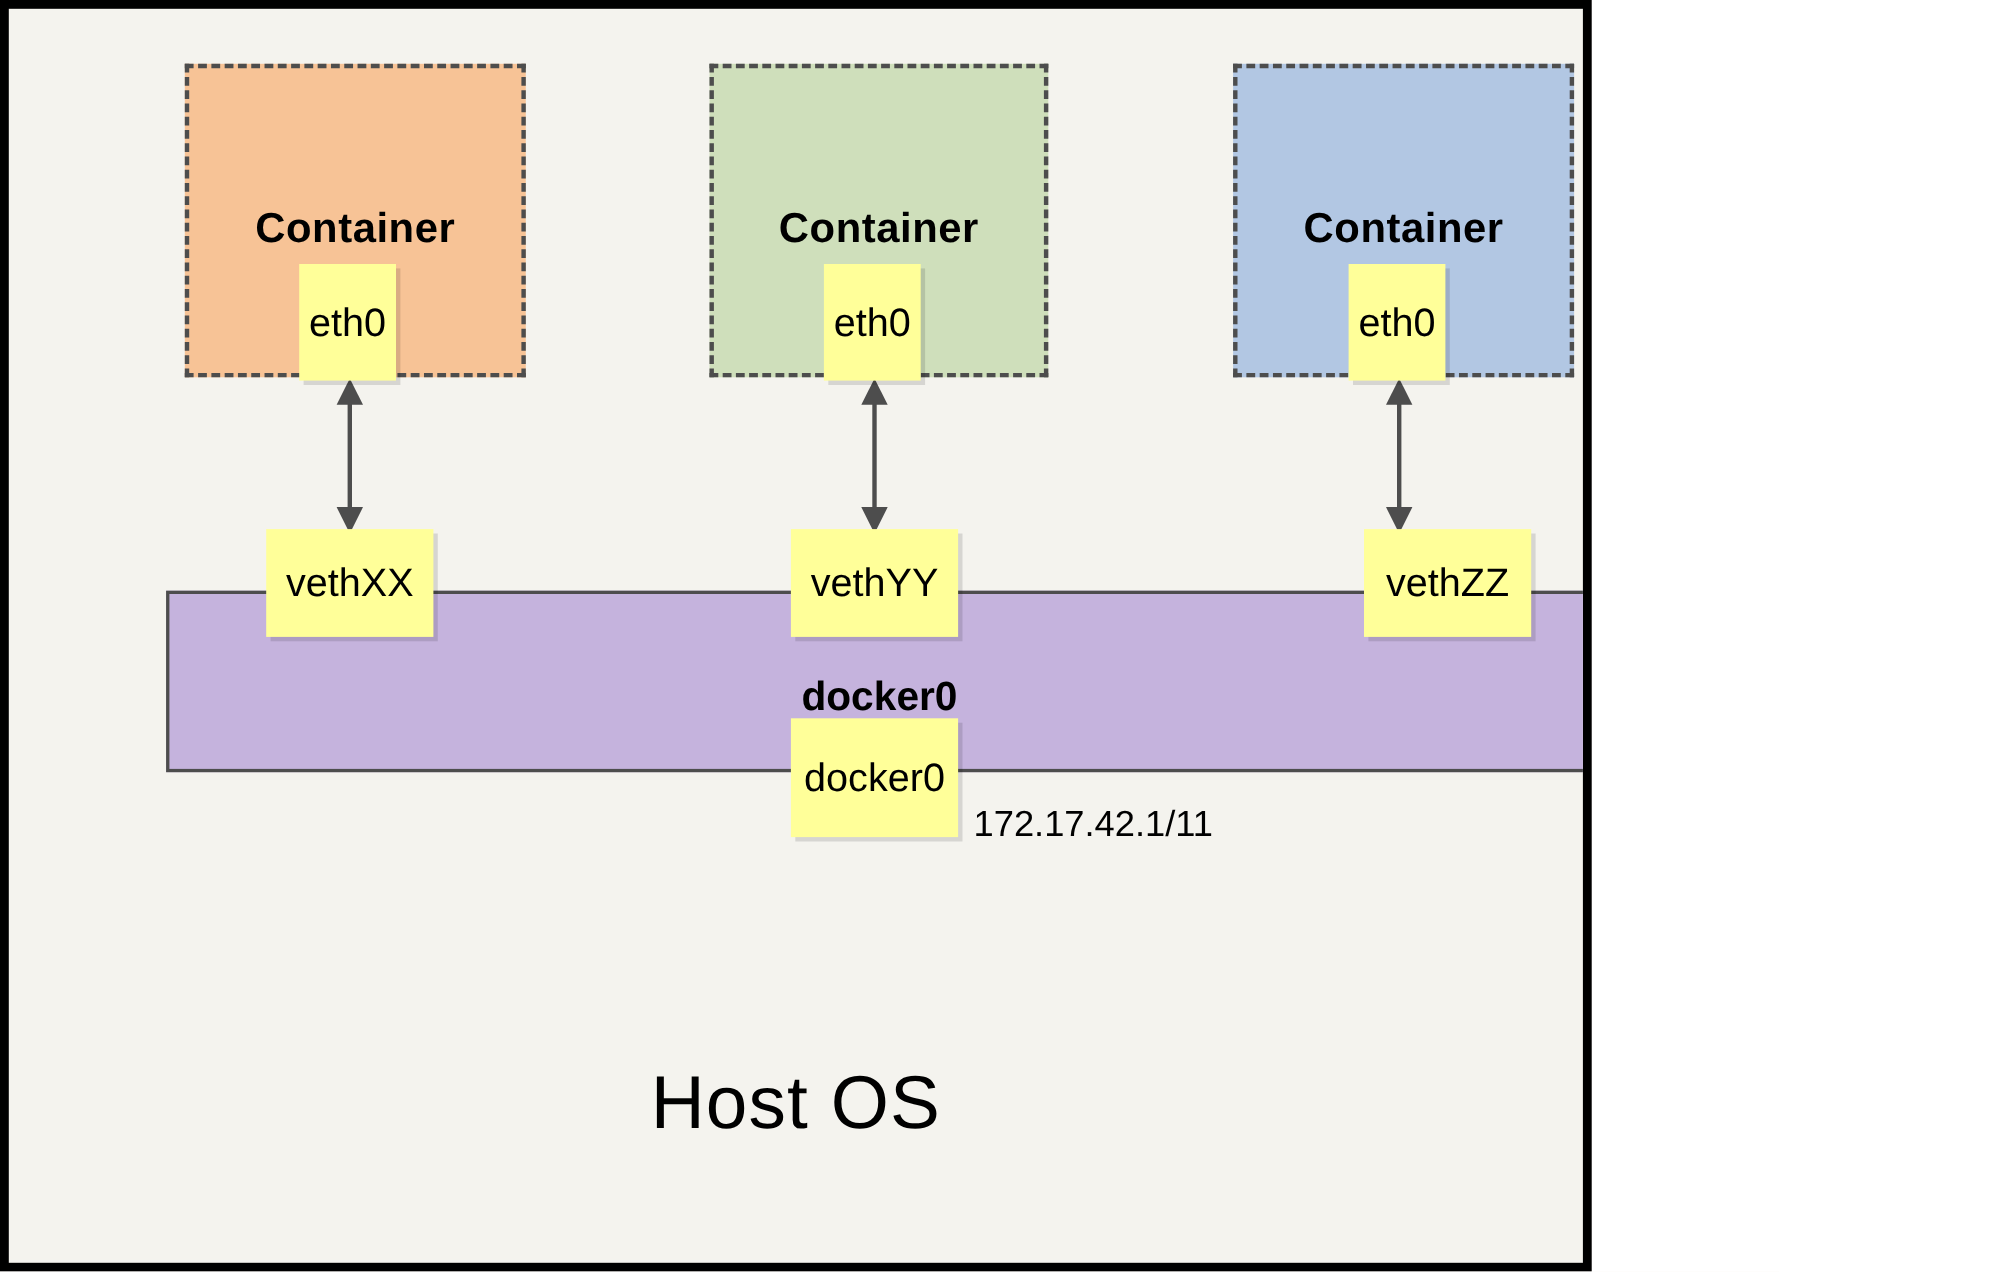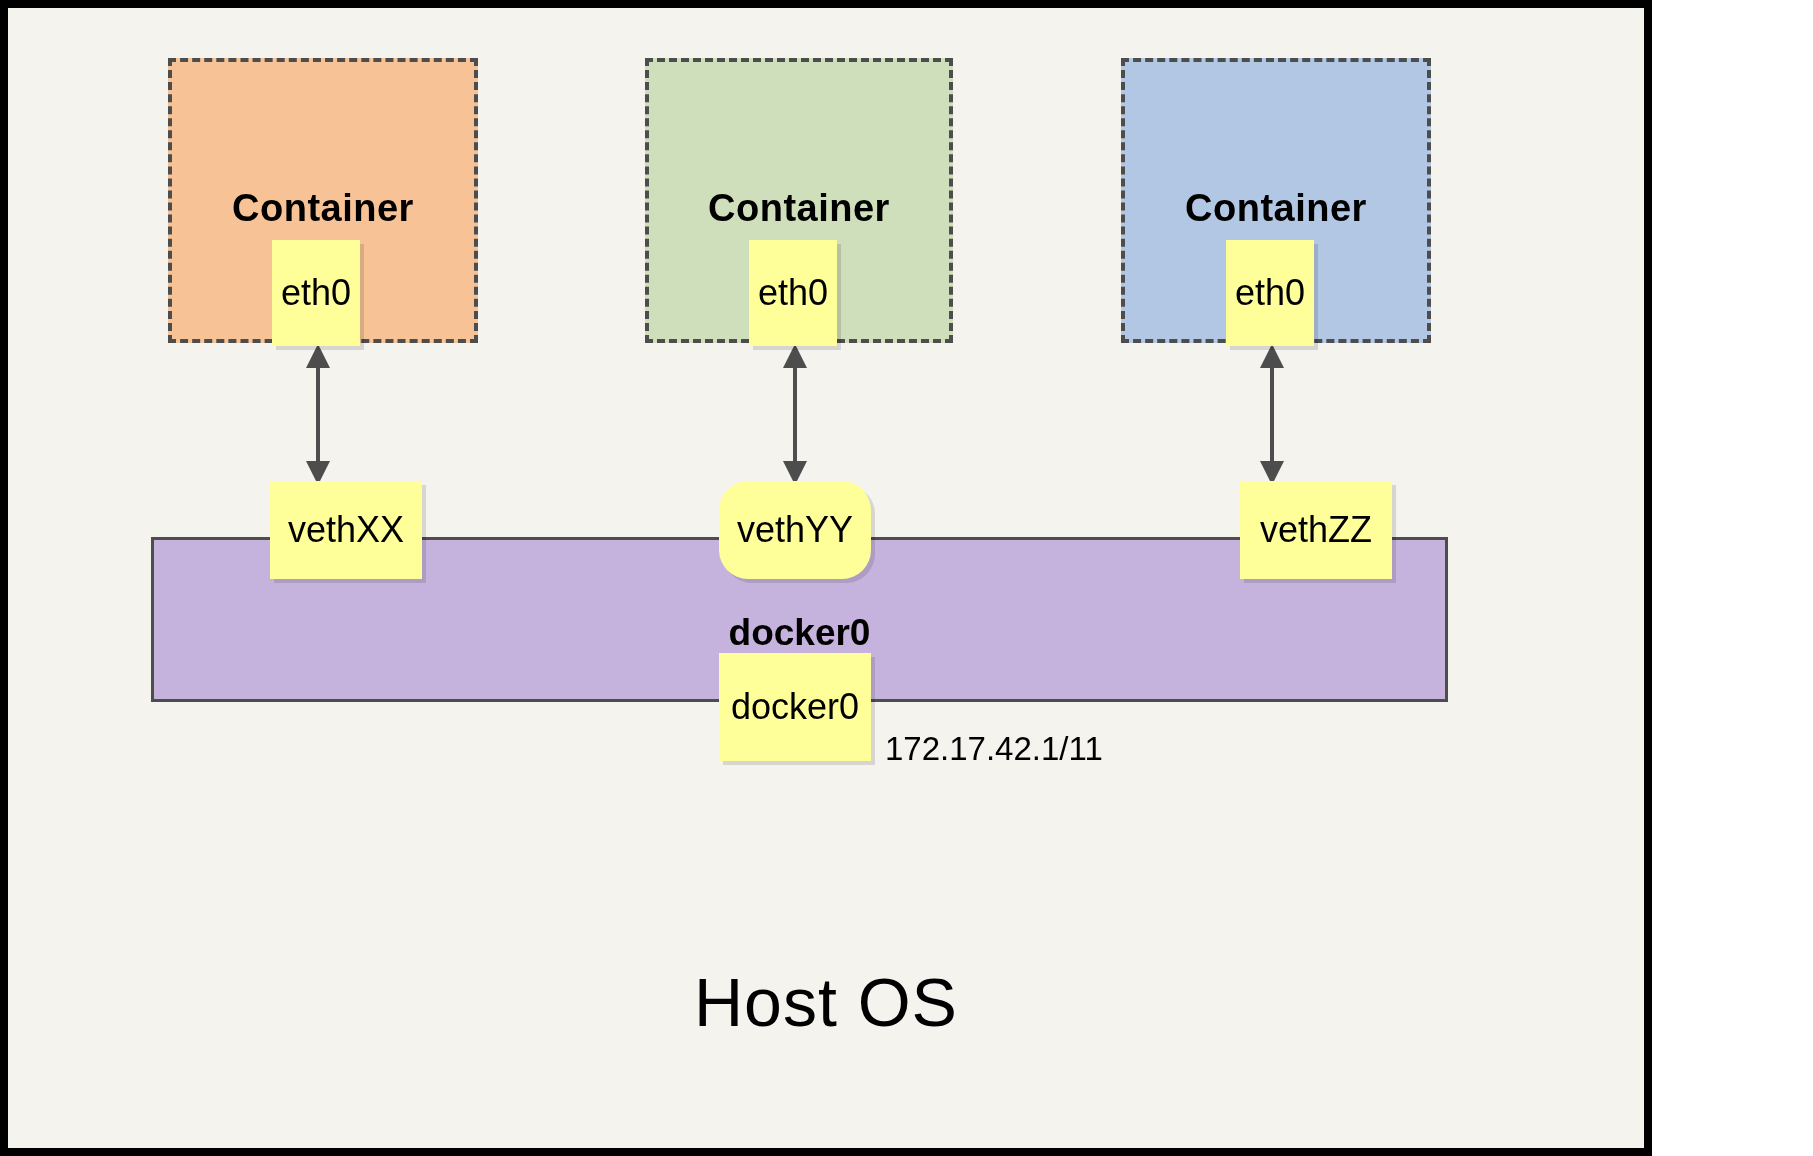--- a/index.html
+++ b/index.html
@@ -6,21 +6,21 @@
   html, body {
     margin: 0;
     padding: 0;
     background: #ffffff;
   }
   body {
     font-family: "Liberation Sans", sans-serif;
   }
   #canvas {
     position: relative;
-    width: 1652px;
+    width: 1447px;
     height: 1156px;
     background: #f4f3ee;
     box-sizing: border-box;
     border: 8px solid #000000;
     overflow: hidden;
     padding-left: 16px;
   }
 
   
   .container-box {
@@ -123,25 +123,25 @@
   </div>
 
   <div class="yellow-box" style="left:741px; top:232px; width:88px; height:106px;">
     <span>eth0</span>
   </div>
 
   <div class="yellow-box" style="left:1218px; top:232px; width:88px; height:106px;">
     <span>eth0</span>
   </div>
 
-  <div class="yellow-box" style="left:234px; top:473px; width:152px; height:98px;margin-left:28px;">
+  <div class="yellow-box" style="left:234px; top:473px; width:152px; height:98px;">
     <span>vethXX</span>
   </div>
 
-  <div class="yellow-box" style="left:711px; top:473px; width:152px; height:98px;border-radius:29px;">
+  <div class="yellow-box" style="left:711px; top:473px; width:152px; height:98px;">
     <span>vethYY</span>
   </div>
 
   <div class="yellow-box" style="left:1188px; top:473px; width:152px; height:98px;margin-left:44px;">
     <span>vethZZ</span>
   </div>
 
   <div class="yellow-box" style="left:711px; top:645px; width:152px; height:108px;">
     <span>docker0</span>
   </div>

